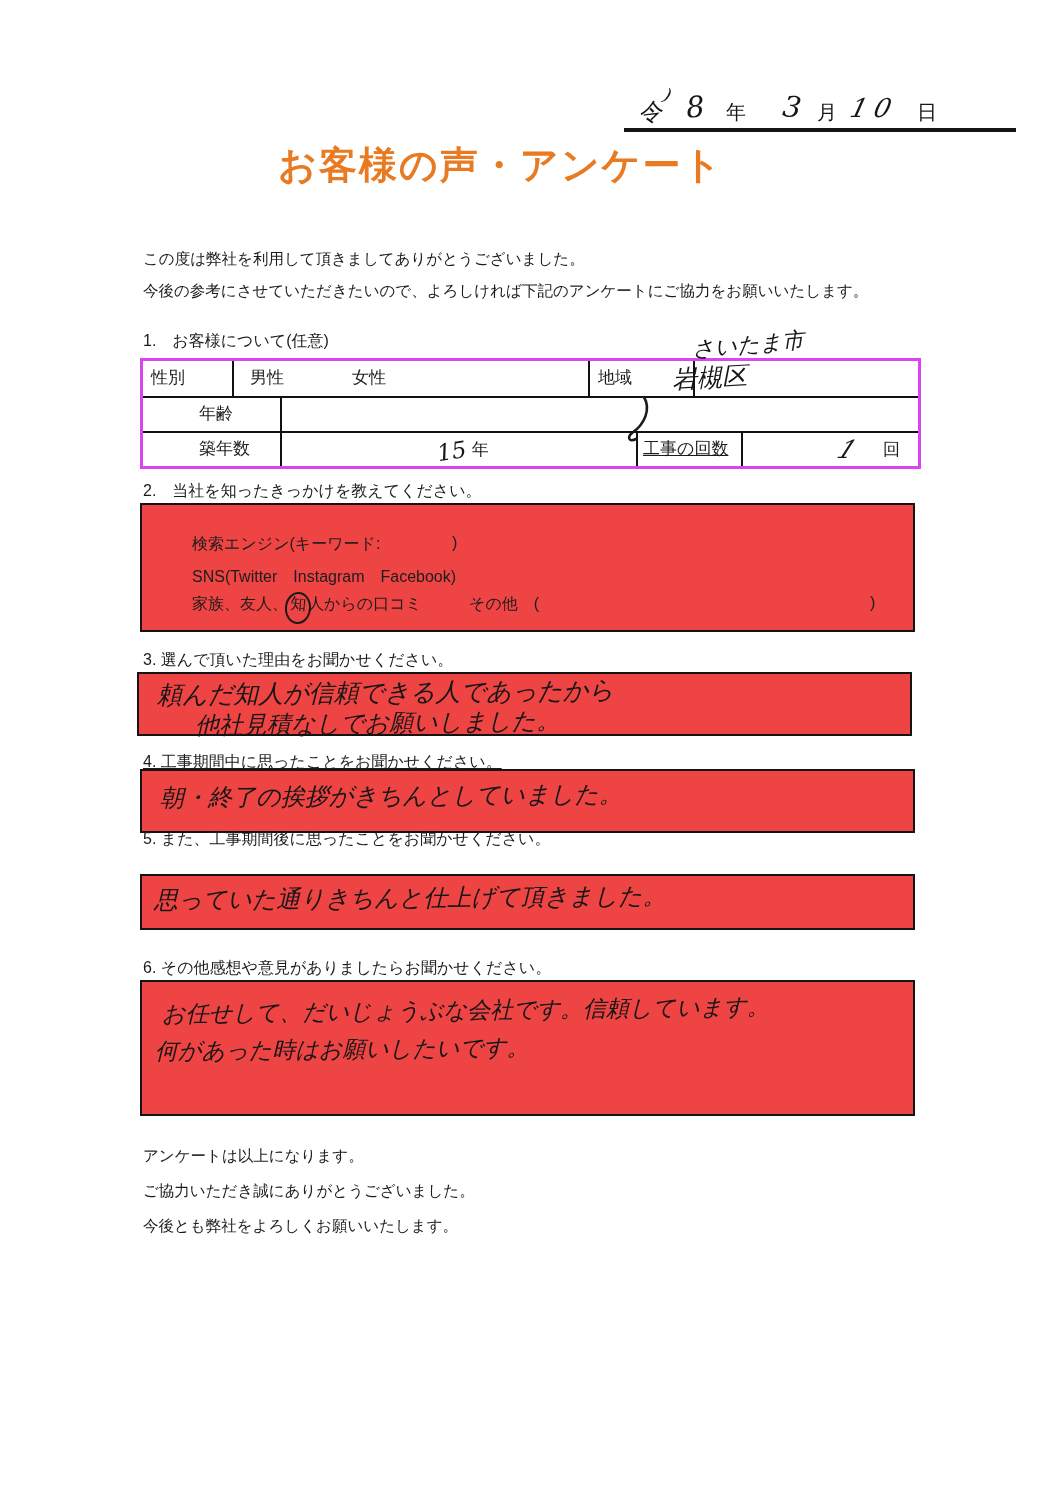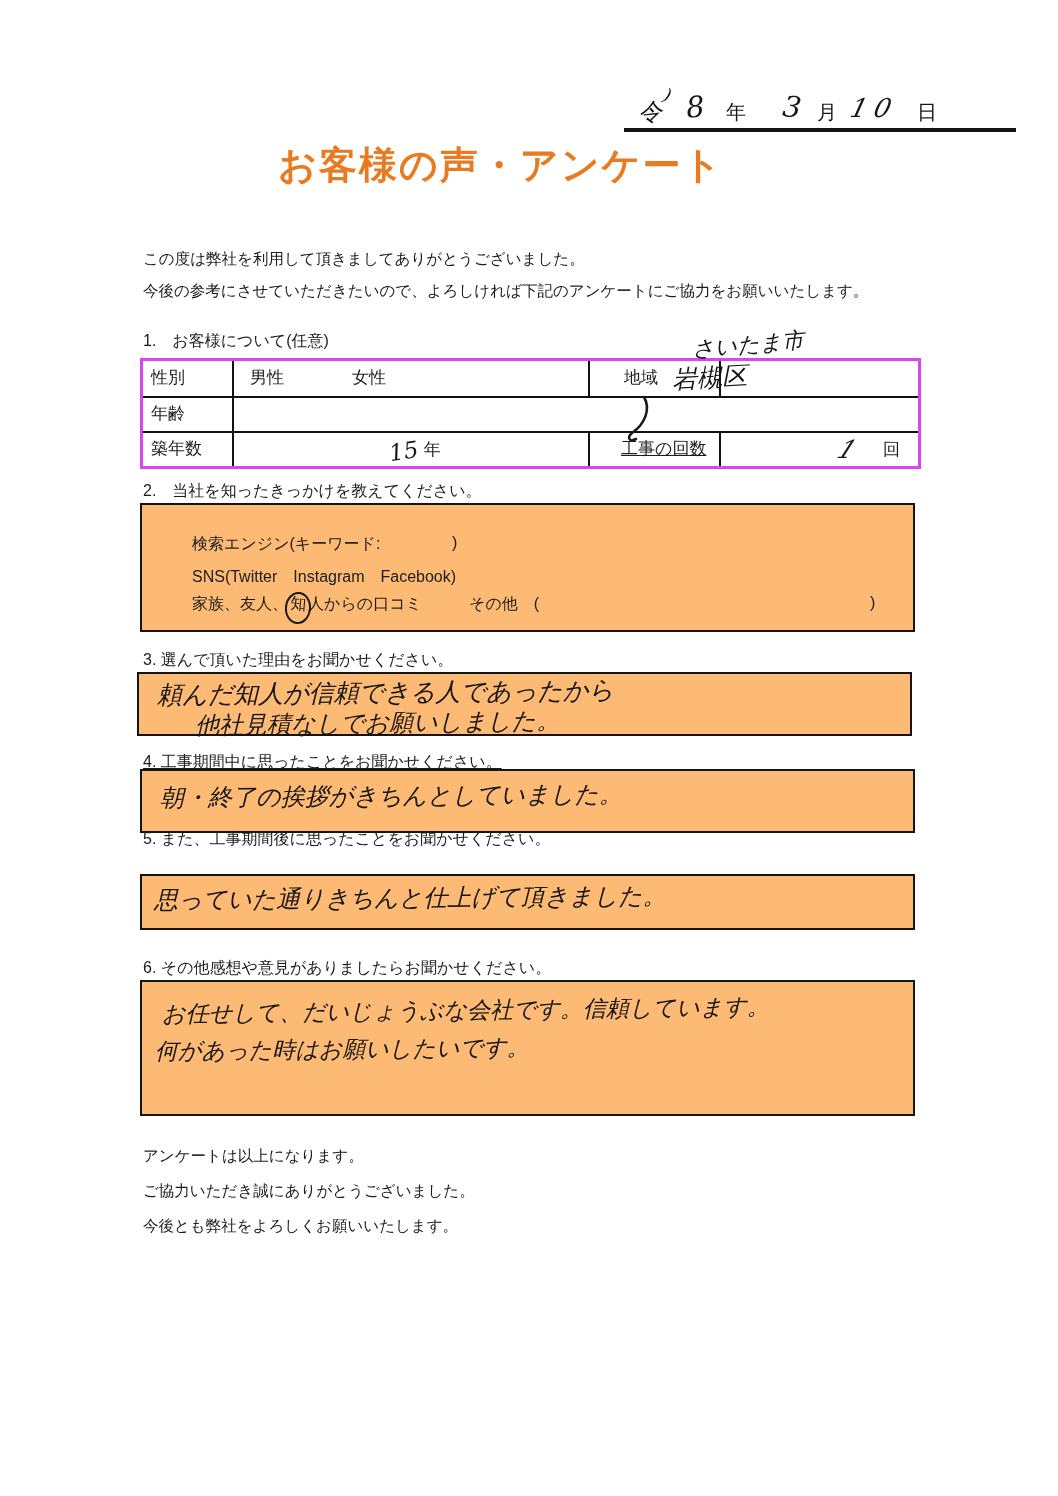--- a/index.html
+++ b/index.html
@@ -21,35 +21,35 @@
 
   
   .date-underline{left:624px;top:128px;width:392px;height:4px;background:#141414;}
 
   .body-text{font-size:15.5px;white-space:nowrap;}
   .sec-heading{font-size:16px;white-space:nowrap;}
 
   
   .otable{left:140px;top:358px;width:775px;border:3px solid #d946ef;}
   .otable .trow{display:flex;}
-  .otable .trow + .trow{border-top:2px solid #121212;}
+  .otable .trow + .trow{border-top:2px solid #121212;padding-left:48px;}
   .otable .cell{
     box-sizing:border-box;padding-left:8px;font-size:17px;
     height:33px;line-height:32px;white-space:nowrap;overflow:visible;
   }
   .otable .cell.bdr{border-right:2px solid #121212;}
   .w-a{width:91px;}
   .w-b{width:356px;}
-  .w-c{width:105px;margin-left:26px;}
+  .w-c{width:105px;}
   .w-d{flex:1;}
   .cell-center{display:flex;justify-content:center;align-items:center;gap:5px;padding-left:0;}
   .cell-right{display:flex;justify-content:flex-end;align-items:center;gap:28px;padding-right:18px;}
 
   
-  .answer-box{border:2px solid #141414;background:#fdba74;}
+  .answer-box{border:2px solid #141414;background:#ef4444;}
 
   .circled{
     display:inline-block;border:2px solid #1a1a1a;border-radius:50%;
     padding:1px 3px 9px 3px;margin:-3px -3px -9px -3px;line-height:1.1;
     transform:rotate(5deg);
   }
 </style>
 </head>
 <body>
 

